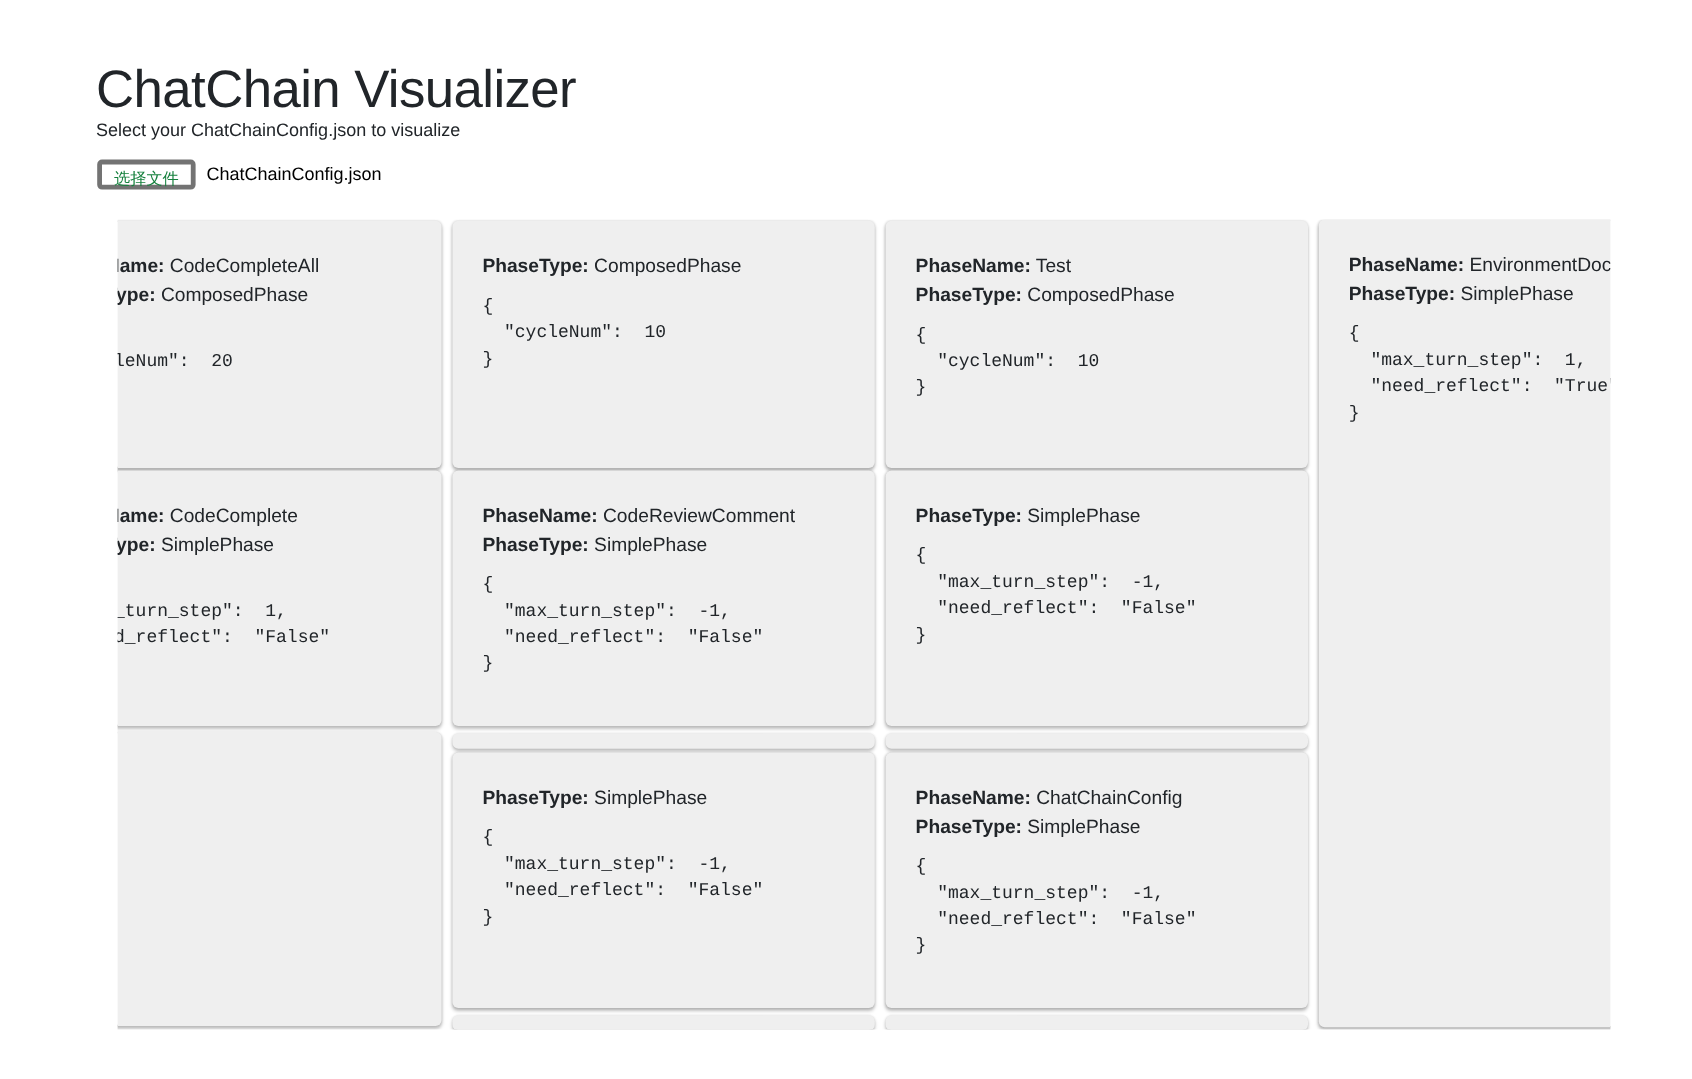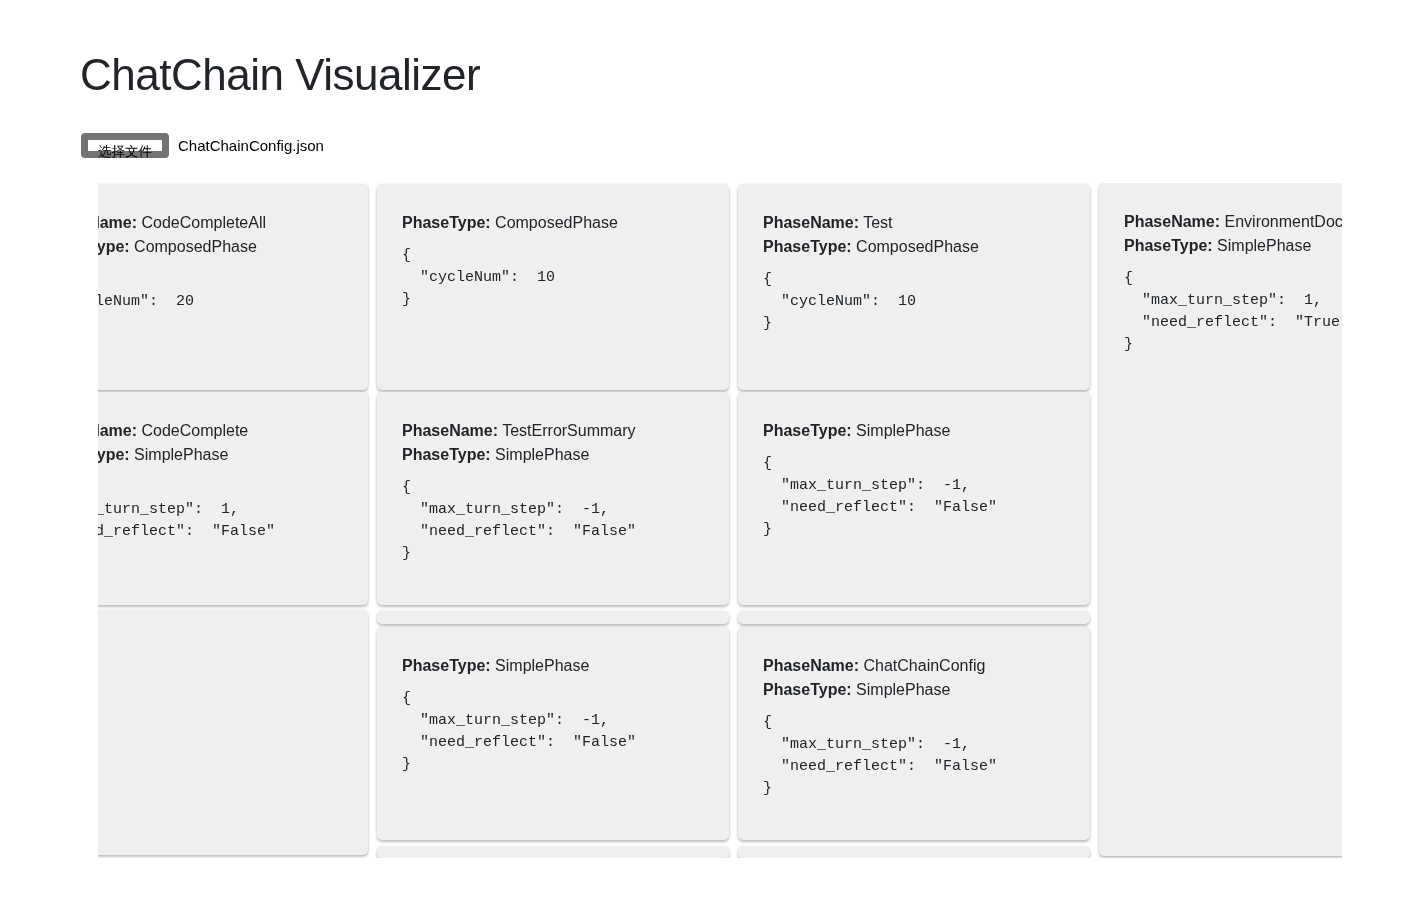--- a/index.html
+++ b/index.html
@@ -20,23 +20,23 @@
   .subtitle {
     position: absolute; left: 80px; top: 100px;
     font-size: 15px; line-height: 18px; white-space: nowrap;
   }
   .file-row {
     position: absolute; left: 81px; top: 133px;
     display: flex; align-items: center;
   }
   .file-btn {
     font-family: "Liberation Sans", sans-serif;
-    font-size: 13.5px; color: #000000;
+    font-size: 13.5px; color: #15803d;
     background: #ffffff;
-    border: 7px solid #737373; border-radius: 4px;
+    border: 4px solid #737373; border-radius: 4px;
     padding: 3px 10px; height: 25px; line-height: 17px;
     cursor: pointer;
   }
   .file-name { margin-left: 9px; font-size: 15px; color: #000; white-space: nowrap; }
 
   
   .grid-clip {
     position: absolute; left: 98px; top: 183px;
     width: 1244px; height: 675px;
     overflow: hidden;
@@ -70,20 +70,21 @@
     color: #212529; white-space: pre;
   }
 </style>
 </head>
 <body>
 
 <div class="page">
 
   <h1 class="title">ChatChain Visualizer</h1>
 
+  <div class="subtitle">Select your ChatChainConfig.json to visualize</div>
 
   <div class="file-row">
     <button class="file-btn">选择文件</button>
     <span class="file-name">ChatChainConfig.json</span>
   </div>
 
   <div class="grid-clip">
     <div class="grid-row">
         <div class="col">
           <div class="card kind-composed">
@@ -104,21 +105,21 @@
           <div class="card kind-empty"></div>
         </div>
         <div class="col">
           <div class="card kind-composed">
             <div class="card-line"><span class="lbl">PhaseType:</span> <span>ComposedPhase</span></div>
             <pre>{
   "cycleNum":  10
 }</pre>
           </div>
           <div class="card kind-simple">
-            <div class="card-line"><span class="lbl">PhaseName:</span> <span>TestErrorSummary</span></div>
+            <div class="card-line"><span class="lbl">PhaseName:</span> <span>CodeReviewComment</span></div>
             <div class="card-line"><span class="lbl">PhaseType:</span> <span>SimplePhase</span></div>
             <pre>{
   "max_turn_step":  -1,
   "need_reflect":  "False"
 }</pre>
           </div>
           <div class="card kind-sliver"></div>
           <div class="card kind-simple">
             <div class="card-line"><span class="lbl">PhaseType:</span> <span>SimplePhase</span></div>
             <pre>{

